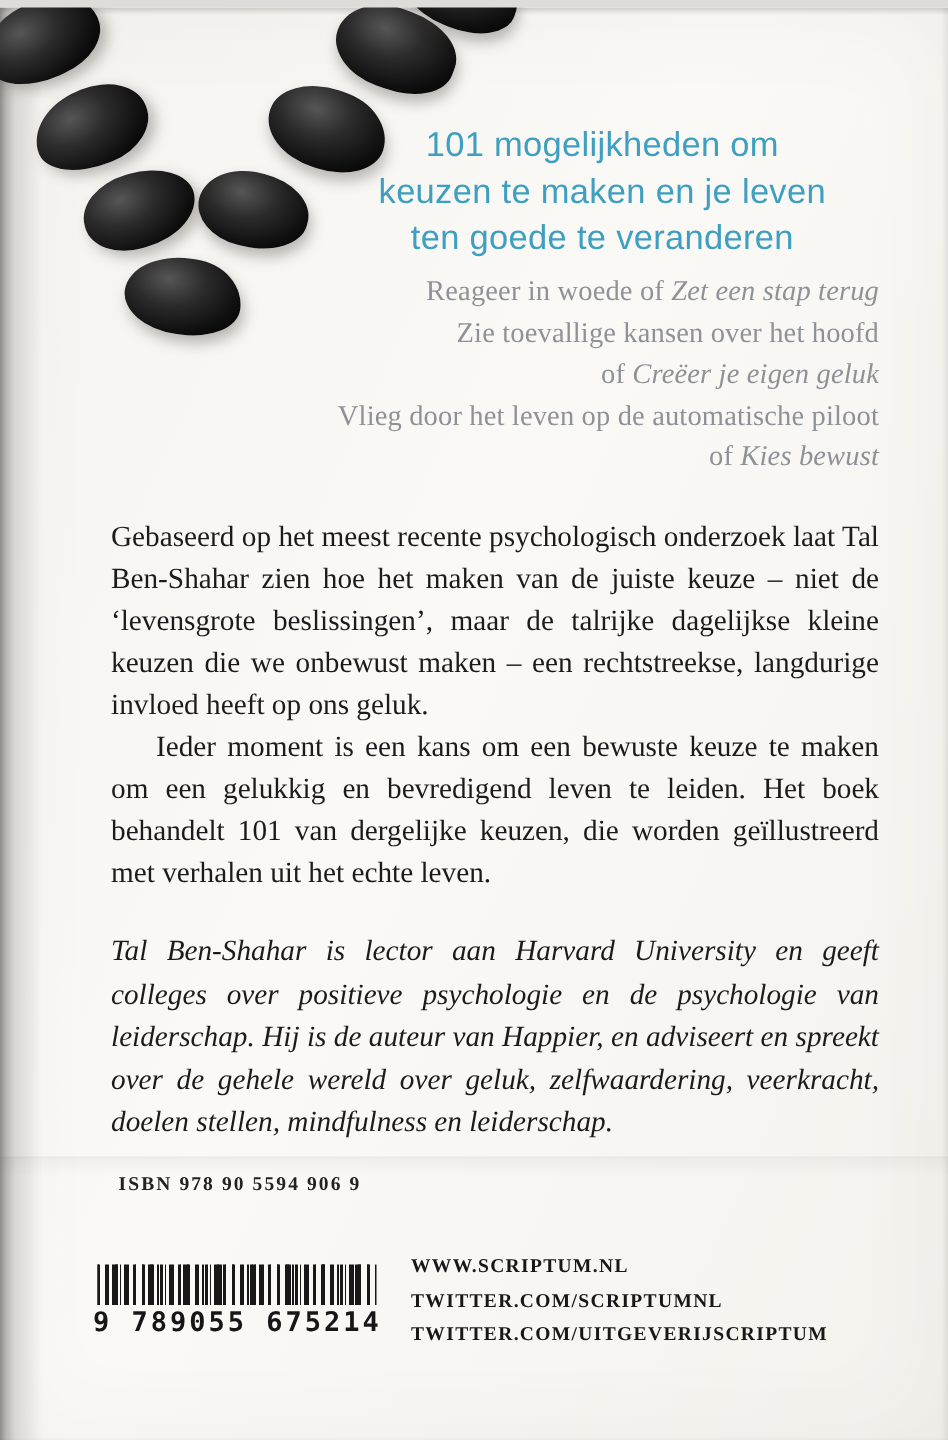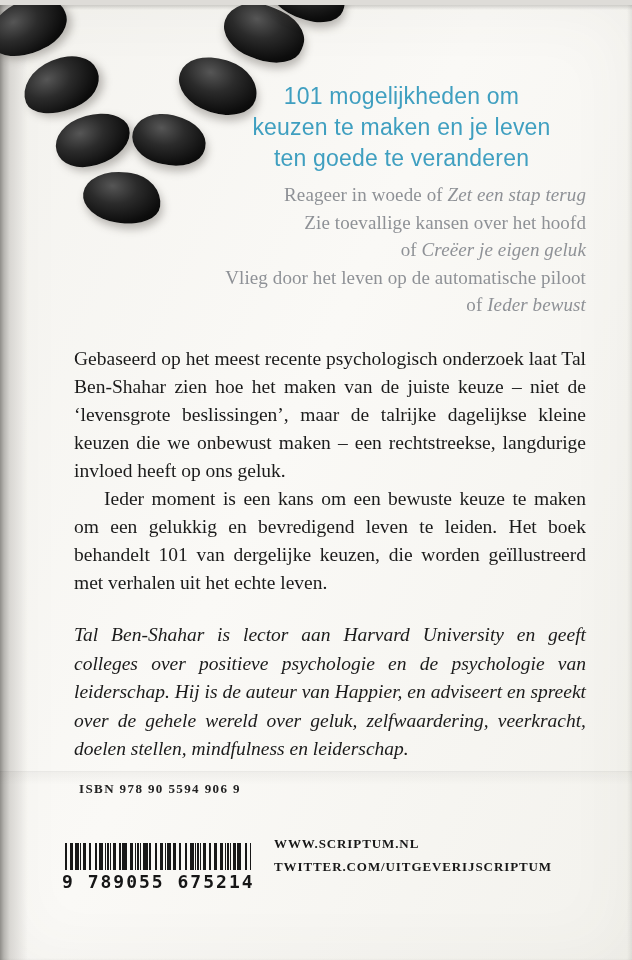--- a/index.html
+++ b/index.html
@@ -112,34 +112,35 @@
     <div>101 mogelijkheden om</div>
     <div>keuzen te maken en je leven</div>
     <div>ten goede te veranderen</div>
   </div>
 
   <div class="choices">
     <div><span>Reageer in woede of </span><span class="it">Zet een stap terug</span></div>
     <div><span>Zie toevallige kansen over het hoofd</span></div>
     <div><span>of </span><span class="it">Creëer je eigen geluk</span></div>
     <div><span>Vlieg door het leven op de automatische piloot</span></div>
-    <div><span>of </span><span class="it">Ieder bewust</span></div>
+    <div><span>of </span><span class="it">Kies bewust</span></div>
   </div>
 
   <div class="bodytext">
     <p>Gebaseerd op het meest recente psychologisch onderzoek laat Tal Ben-Shahar zien hoe het maken van de juiste keuze – niet de ‘levensgrote beslissingen’, maar de talrijke dagelijkse kleine keuzen die we onbewust maken – een rechtstreekse, langdurige invloed heeft op ons geluk.</p>
     <p class="indent">Ieder moment is een kans om een bewuste keuze te maken om een gelukkig en bevredigend leven te leiden. Het boek behandelt 101 van dergelijke keuzen, die worden geïllustreerd met verhalen uit het echte leven.</p>
     <p class="bio">Tal Ben-Shahar is lector aan Harvard University en geeft colleges over positieve psychologie en de psychologie van leiderschap. Hij is de auteur van Happier, en adviseert en spreekt over de gehele wereld over geluk, zelfwaardering, veerkracht, doelen stellen, mindfulness en leiderschap.</p>
   </div>
 
   <div class="isbn">ISBN 978 90 5594 906 9</div>
 
   <div class="barcode">
     <div class="bars"></div>
     <div class="num">9 789055 675214</div>
   </div>
 
   <div class="links">
     <div>WWW.SCRIPTUM.NL</div>
+    <div>TWITTER.COM/SCRIPTUMNL</div>
     <div>TWITTER.COM/UITGEVERIJSCRIPTUM</div>
   </div>
 
 </div>
 
 </body></html>

